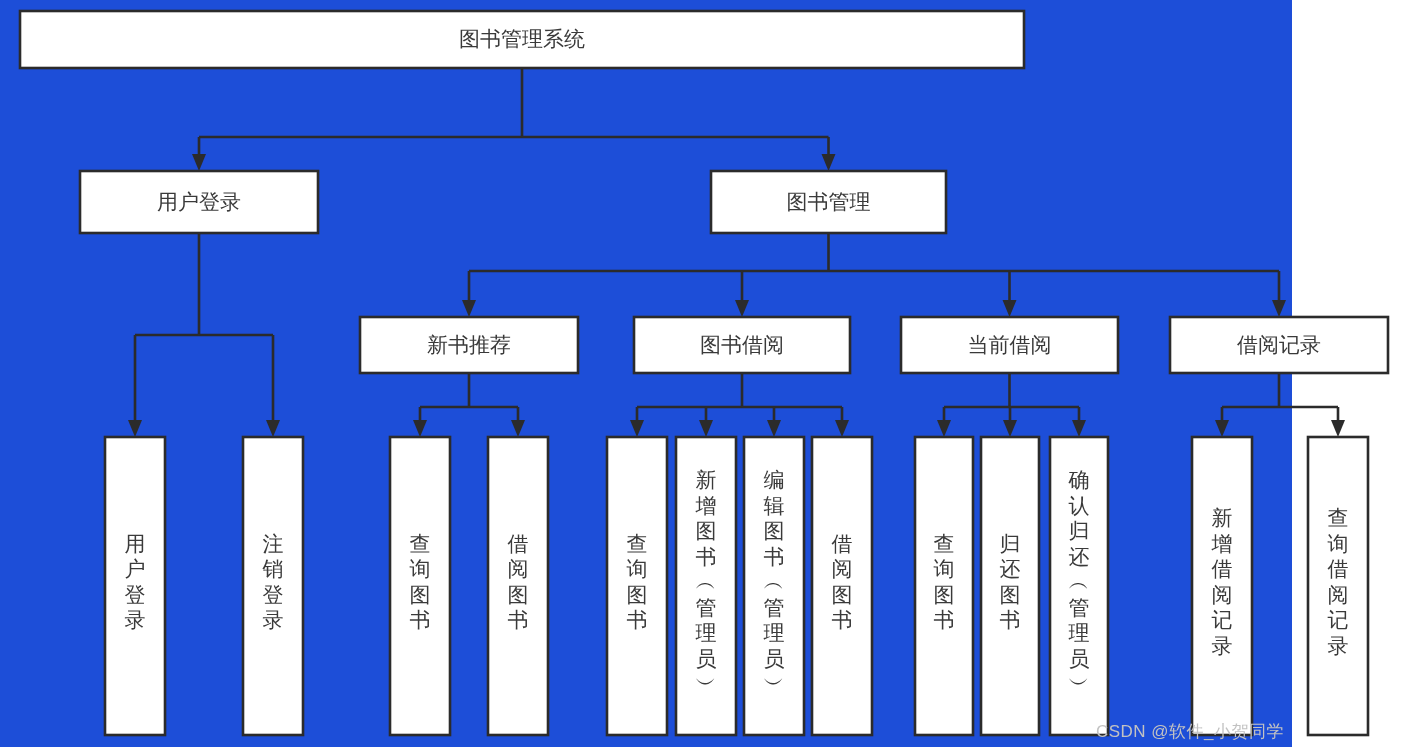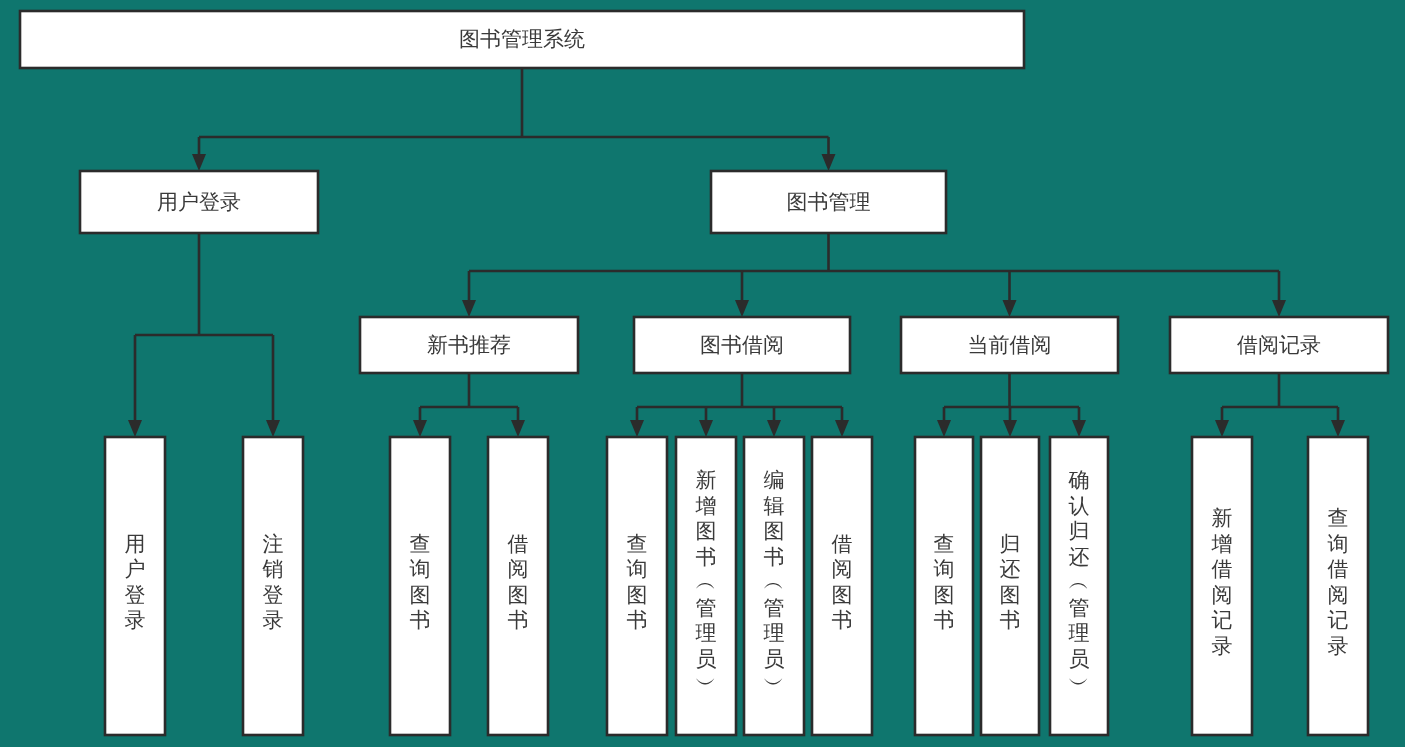--- a/index.html
+++ b/index.html
@@ -9,23 +9,23 @@
     background: #ffffff;
   }
   body {
     width: 1405px;
     height: 747px;
     overflow: hidden;
     font-family: "Liberation Sans", "DejaVu Sans", sans-serif;
   }
   #diagram-root {
     position: relative;
-    width: 1405px;
+    width: 1292px;
     height: 747px;
-    background: #0f766e;
+    background: #1d4ed8;
   }
   svg#flow {
     position: absolute;
     top: 0;
     left: 0;
     width: 1405px;
     height: 747px;
     display: block;
   }
   .node-rect {
@@ -217,13 +217,14 @@
         <g>
           <rect class="node-rect" x="1192" y="437" width="60" height="298"></rect>
           <text class="node-label-vertical" x="1222" y="525.25"><tspan x="1222" dy="0">新</tspan><tspan x="1222" dy="25.5">增</tspan><tspan x="1222" dy="25.5">借</tspan><tspan x="1222" dy="25.5">阅</tspan><tspan x="1222" dy="25.5">记</tspan><tspan x="1222" dy="25.5">录</tspan></text>
         </g>
         <g>
           <rect class="node-rect" x="1308" y="437" width="60" height="298"></rect>
           <text class="node-label-vertical" x="1338" y="525.25"><tspan x="1338" dy="0">查</tspan><tspan x="1338" dy="25.5">询</tspan><tspan x="1338" dy="25.5">借</tspan><tspan x="1338" dy="25.5">阅</tspan><tspan x="1338" dy="25.5">记</tspan><tspan x="1338" dy="25.5">录</tspan></text>
         </g>
       </g>
   </svg>
+  <div class="watermark-text">CSDN @软件_小贺同学</div>
 </div>
 
 </body></html>

